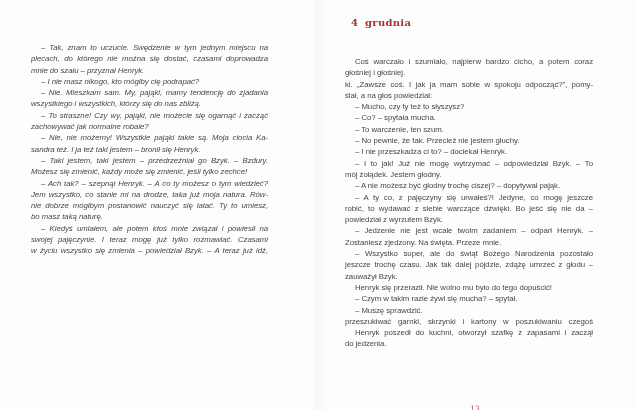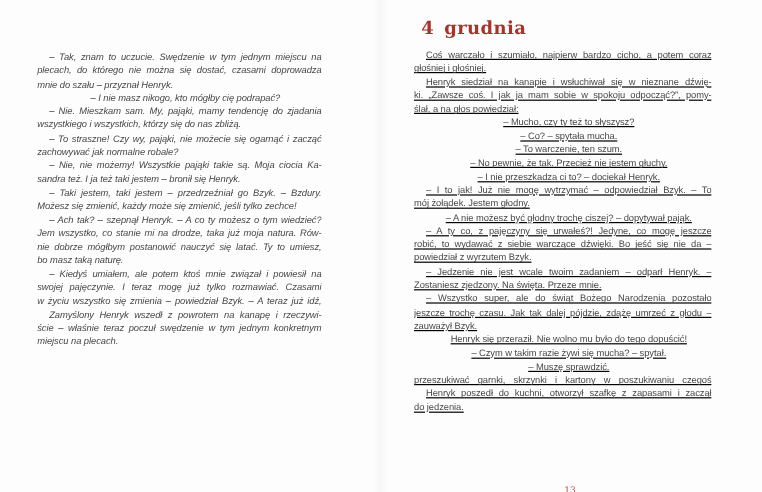--- a/index.html
+++ b/index.html
@@ -18,39 +18,39 @@
     overflow: hidden;
   }
   .spine {
     position: absolute;
     left: 310px; top: 0;
     width: 14px; height: 100%;
     background: linear-gradient(90deg, rgba(0,0,0,0.00), rgba(0,0,0,0.025) 50%, rgba(0,0,0,0.00));
   }
   .text-block { position: absolute; }
   #left-text  { left: 31px;  top: 42px; width: 237px; font-style: italic; }
-  #right-text { left: 345px; top: 40px; width: 248px; text-decoration: underline; }
+  #right-text { left: 345px; top: 56px; width: 248px; }
   .line {
     height: 11.3px;
     line-height: 11.3px;
     font-size: 7.8px;
     letter-spacing: -0.05px;
     color: var(--text);
     overflow: hidden;
     white-space: normal;
   }
-  .line.first { text-indent: 10px; text-align: center; }
+  .line.first { text-indent: 10px; }
   .line.jl { text-align: justify; text-align-last: justify; }
   .chapter {
     position: absolute;
     left: 351px; top: 14px;
     margin: 0;
     font-family: "DejaVu Serif", serif;
     font-weight: 700;
-    font-size: 15px;
+    font-size: 10px;
     line-height: 18px;
     letter-spacing: 0.3px;
     word-spacing: 3px;
     color: var(--accent);
   }
   .pagenum {
     position: absolute;
     left: 345px; top: 404px;
     width: 260px;
     text-align: center;
@@ -94,39 +94,33 @@
           <div class="line first jl">– Ach tak? – szepnął Henryk. – A co ty możesz o tym wiedzieć?</div>
           <div class="line jl">Jem wszystko, co stanie mi na drodze, taka już moja natura. Rów-</div>
           <div class="line jl">nie dobrze mógłbym postanowić nauczyć się latać. Ty to umiesz,</div>
           <div class="line">bo masz taką naturę.</div>
         </div>
         <div>
           <div class="line first jl">– Kiedyś umiałem, ale potem ktoś mnie związał i powiesił na</div>
           <div class="line jl">swojej pajęczynie. I teraz mogę już tylko rozmawiać. Czasami</div>
           <div class="line jl">w życiu wszystko się zmienia – powiedział Bzyk. – A teraz już idź,</div>
         </div>
-        <div>
-          <div class="line first jl">Zamyślony Henryk wszedł z powrotem na kanapę i rzeczywi-</div>
-          <div class="line jl">ście – właśnie teraz poczuł swędzenie w tym jednym konkretnym</div>
-          <div class="line">miejscu na plecach.</div>
-        </div>
       </div>
   </div>
 
   <div class="spine"></div>
 
   <div class="page page-right">
     <h1 class="chapter">4 grudnia</h1>
     <div class="text-block" id="right-text">
         <div>
           <div class="line first jl">Coś warczało i szumiało, najpierw bardzo cicho, a potem coraz</div>
           <div class="line">głośniej i głośniej.</div>
         </div>
         <div>
-          <div class="line first jl">Henryk siedział na kanapie i wsłuchiwał się w nieznane dźwię-</div>
           <div class="line jl">ki. „Zawsze coś. I jak ja mam sobie w spokoju odpocząć?”, pomy-</div>
           <div class="line">ślał, a na głos powiedział:</div>
         </div>
         <div>
           <div class="line first">– Mucho, czy ty też to słyszysz?</div>
         </div>
         <div>
           <div class="line first">– Co? – spytała mucha.</div>
         </div>
         <div>

